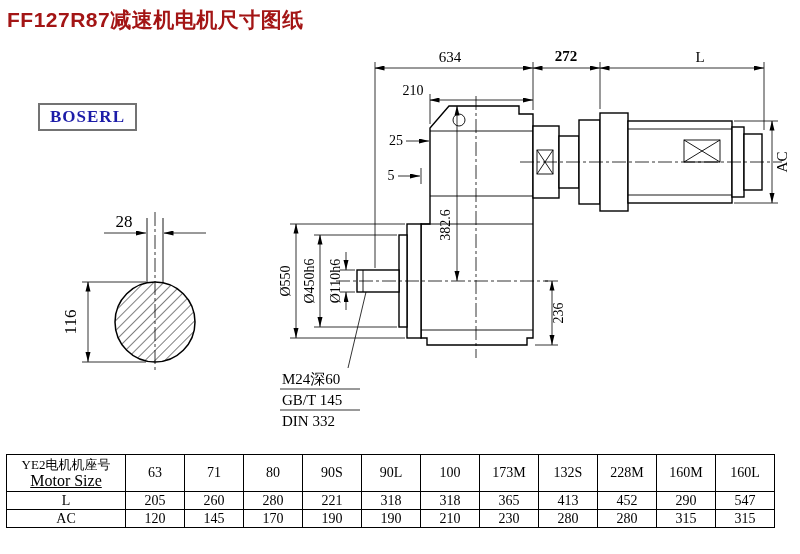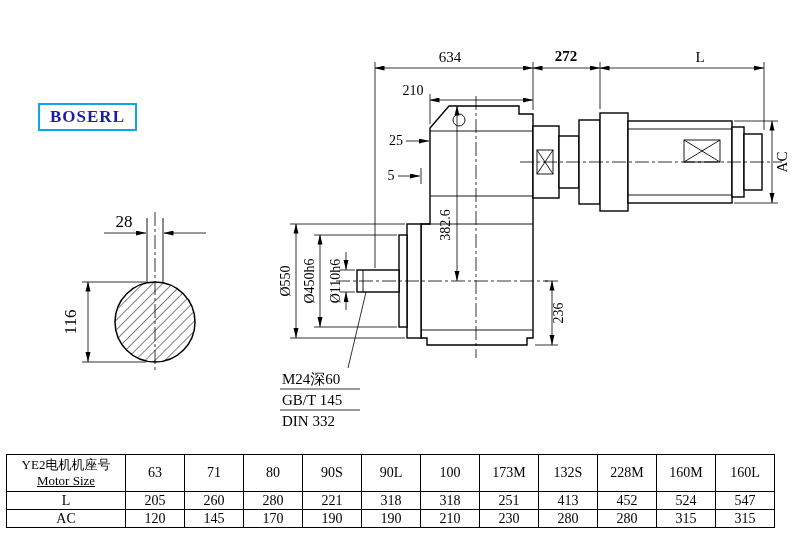--- a/index.html
+++ b/index.html
@@ -7,21 +7,21 @@
     position:relative; width:800px; height:554px; background:#ffffff;
     font-family:"Liberation Serif","DejaVu Serif",serif; overflow:hidden;
   }
   .title {
     position:absolute; left:7px; top:6px; margin:0;
     font-family:"Liberation Sans","DejaVu Sans",sans-serif;
     font-size:21px; font-weight:bold; color:#a31515; letter-spacing:0.5px;
     white-space:nowrap;
   }
   .logo {
-    position:absolute; left:38px; top:103px; border:2px solid #0ea5e9;
+    position:absolute; left:38px; top:103px; border:2px solid #737373;
     padding:2px 10px; font-family:"Liberation Serif","DejaVu Serif",serif;
     font-weight:bold; font-size:17px; color:#1c1ca8; letter-spacing:1px;
     background:#fff;
   }
   .drawing { position:absolute; left:0; top:0; }
 
   
   .obj   { stroke:#000; stroke-width:1.4; fill:#ffffff; }
   .thin  { stroke:#000; stroke-width:0.9; fill:none; }
   .cl    { stroke:#000; stroke-width:0.8; fill:none; stroke-dasharray:14 3 3 3; }
@@ -37,27 +37,28 @@
     position:absolute; left:6px; top:454px; border-collapse:collapse;
     font-family:"Liberation Serif","DejaVu Serif",serif; font-size:14px; color:#000;
     table-layout:fixed;
   }
   .sizes th, .sizes td { border:1px solid #000; text-align:center; vertical-align:middle; padding:0; font-weight:normal; }
   .sizes .c0 { width:118px;text-align:center; }
   .sizes .c  { width:58px;margin-top:40px;  }
   .sizes tr.hdr { height:37px; }
   .sizes tr.r   { height:18px; }
   .sizes .cn { font-size:13px; line-height:16px; }
-  .sizes .u  { text-decoration:underline; font-size:13px; line-height:16px; display:inline-block; }
+  .sizes .u  { text-decoration:underline; font-size:16px; line-height:16px; display:inline-block; }
 </style>
 </head>
 <body>
 
 <div class="page">
 
+  <h1 class="title">FF127R87减速机电机尺寸图纸</h1>
 
   <div class="logo">BOSERL</div>
 
   <svg class="drawing" width="800" height="452" viewBox="0 0 800 452">
     <defs>
       <marker id="ae" markerWidth="11" markerHeight="6" refX="10" refY="2.5" orient="auto" markerUnits="userSpaceOnUse">
         <path d="M0,0 L10,2.5 L0,5 Z" fill="#000"></path>
       </marker>
       <marker id="as" markerWidth="11" markerHeight="6" refX="0.5" refY="2.5" orient="auto" markerUnits="userSpaceOnUse">
         <path d="M10,0 L0,2.5 L10,5 Z" fill="#000"></path>
@@ -210,24 +211,24 @@
       <th class="c">160L</th>
     </tr>
     <tr class="r">
       <td class="c0">L</td>
       <td class="c">205</td>
       <td class="c">260</td>
       <td class="c">280</td>
       <td class="c">221</td>
       <td class="c">318</td>
       <td class="c">318</td>
-      <td class="c">251</td>
+      <td class="c">365</td>
       <td class="c">413</td>
       <td class="c">452</td>
-      <td class="c">524</td>
+      <td class="c">290</td>
       <td class="c">547</td>
     </tr>
     <tr class="r">
       <td class="c0">AC</td>
       <td class="c">120</td>
       <td class="c">145</td>
       <td class="c">170</td>
       <td class="c">190</td>
       <td class="c">190</td>
       <td class="c">210</td>

